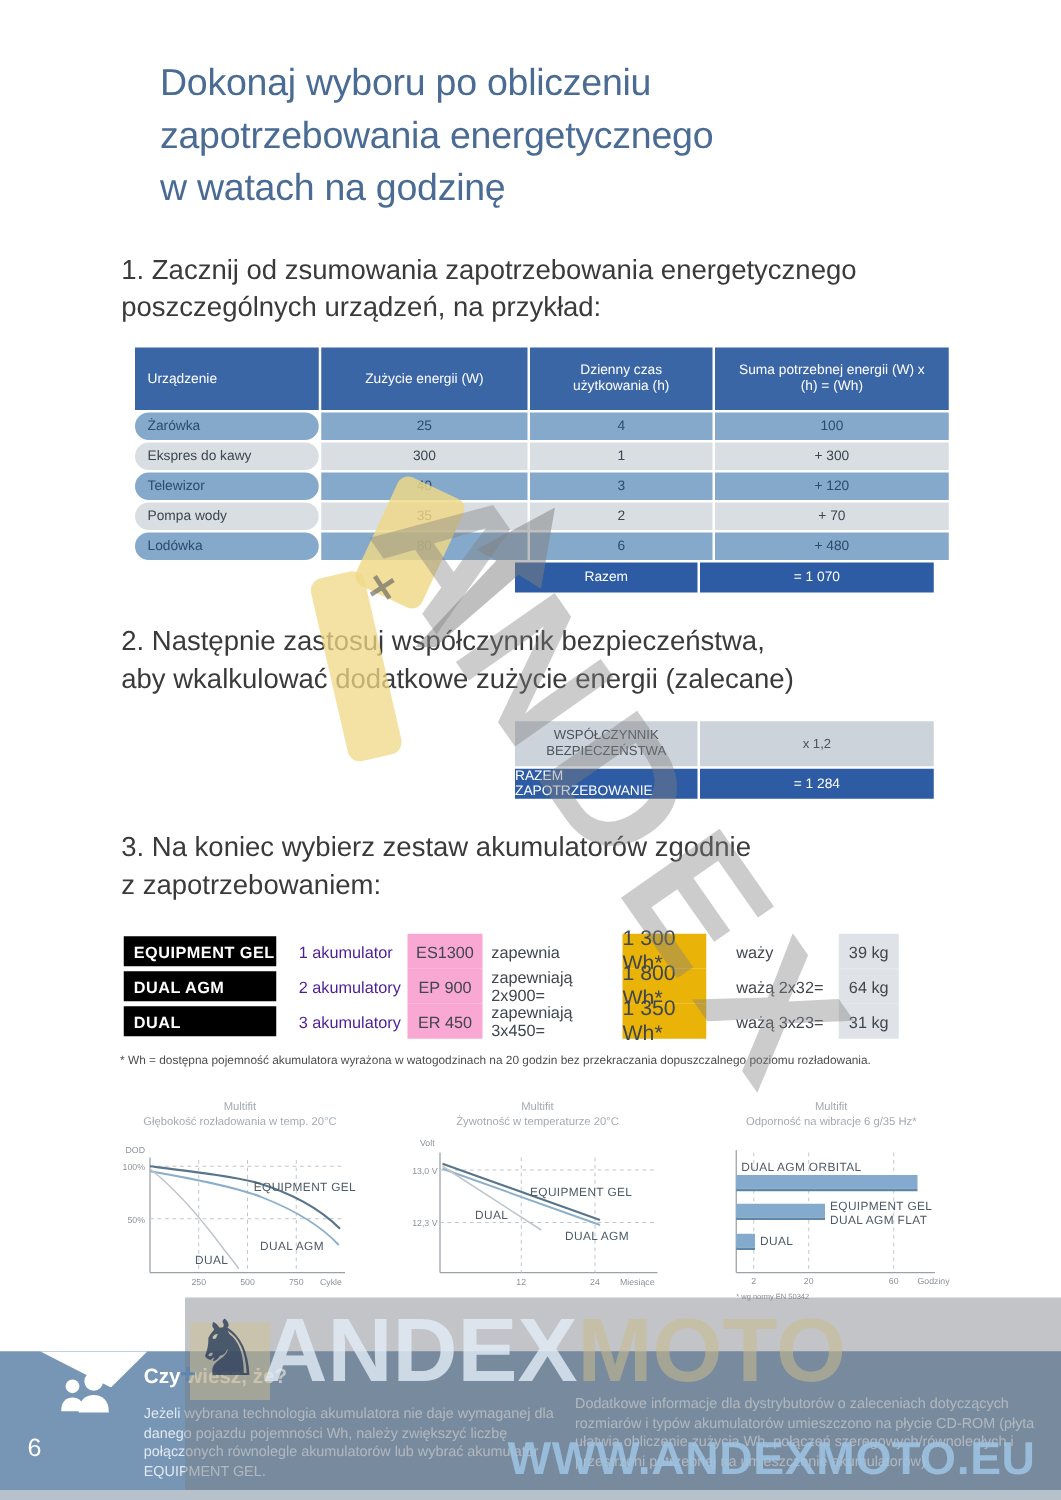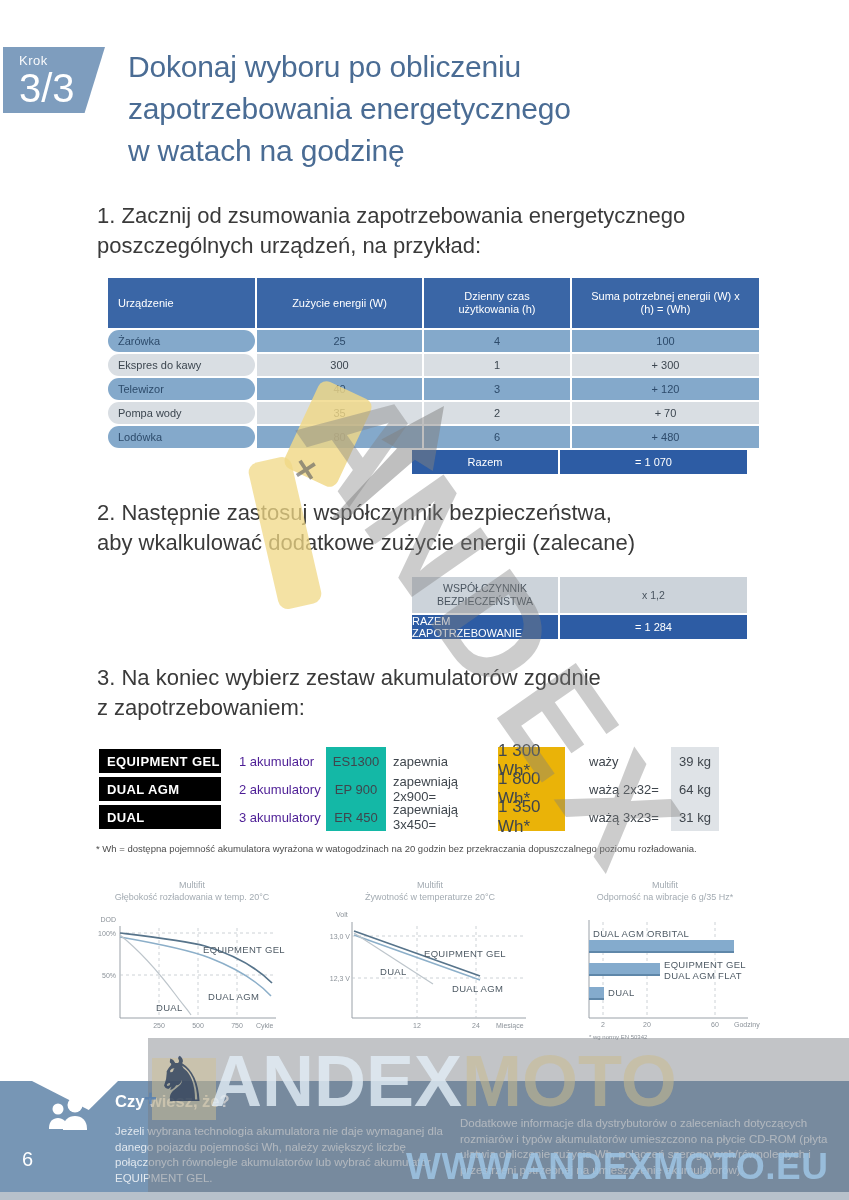--- a/index.html
+++ b/index.html
@@ -47,21 +47,21 @@
   .t2 .g { background:#ccd3da; color:#49545f; font-size:10.5px; height:36px; line-height:13px;
            display:flex; align-items:center; justify-content:center; text-align:center; padding:0 8px; }
   .t2 .b { background:#2d5ca4; color:#fff; font-size:11px; height:24px;
            display:flex; align-items:center; justify-content:center; }
   
   .bats { position:absolute; left:96px; top:747px; }
   .bat-row { display:flex; align-items:center; height:28px; }
   .bat-tech { width:122px; height:24px; background:#000; color:#fff; font-weight:bold;
               font-size:13px; letter-spacing:.4px; display:flex; align-items:center; padding-left:8px; margin-left:3px; }
   .bat-qty { width:84px; margin-left:18px; font-size:13px; color:#4c1d95; }
-  .bat-model { width:60px; height:28px; margin-left:3px; background:#14b8a6; color:#3f464d;
+  .bat-model { width:60px; height:28px; margin-left:3px; background:#f9a8d4; color:#3f464d;
                font-size:13px; display:flex; align-items:center; justify-content:center; }
   .bat-provides { width:103px; margin-left:7px; font-size:13px; color:#3f464d; }
   .bat-wh { width:67px; height:28px; margin-left:2px; background:#eab308; color:#3f464d;
             font-size:17px; display:flex; align-items:center; justify-content:center; }
   .bat-weighs { width:82px; margin-left:24px; font-size:13px; color:#3f464d; }
   .bat-kg { width:48px; height:28px; background:#dfe3e7; color:#3f464d;
             font-size:13px; display:flex; align-items:center; justify-content:center; }
   .footnote { position:absolute; left:96px; top:843px; font-size:9.5px; color:#4c4c4c; }
   
   .chart { position:absolute; top:876px; width:250px; height:172px; }
@@ -110,24 +110,20 @@
   .wm-brand .andex { color:rgba(226,237,246,.80); }
   .wm-brand .moto  { color:rgba(202,188,142,.55); }
   .wm-url { left:406px; top:1146px; font-size:37px; font-weight:bold;
             color:rgba(158,196,228,.85); z-index:52; letter-spacing:.5px; }
 </style>
 </head>
 <body>
 
 <div class="page">
 
-  <div class="krok-badge">
-    <div class="kicker">Krok</div>
-    <div class="step">3/3</div>
-  </div>
   <div class="doc-title">
     <div>Dokonaj wyboru po obliczeniu</div>
     <div>zapotrzebowania energetycznego</div>
     <div>w watach na godzinę</div>
   </div>
 
   <div class="step-text step-1">
     <div>1. Zacznij od zsumowania zapotrzebowania energetycznego</div>
     <div>poszczególnych urządzeń, na przykład:</div>
   </div>

